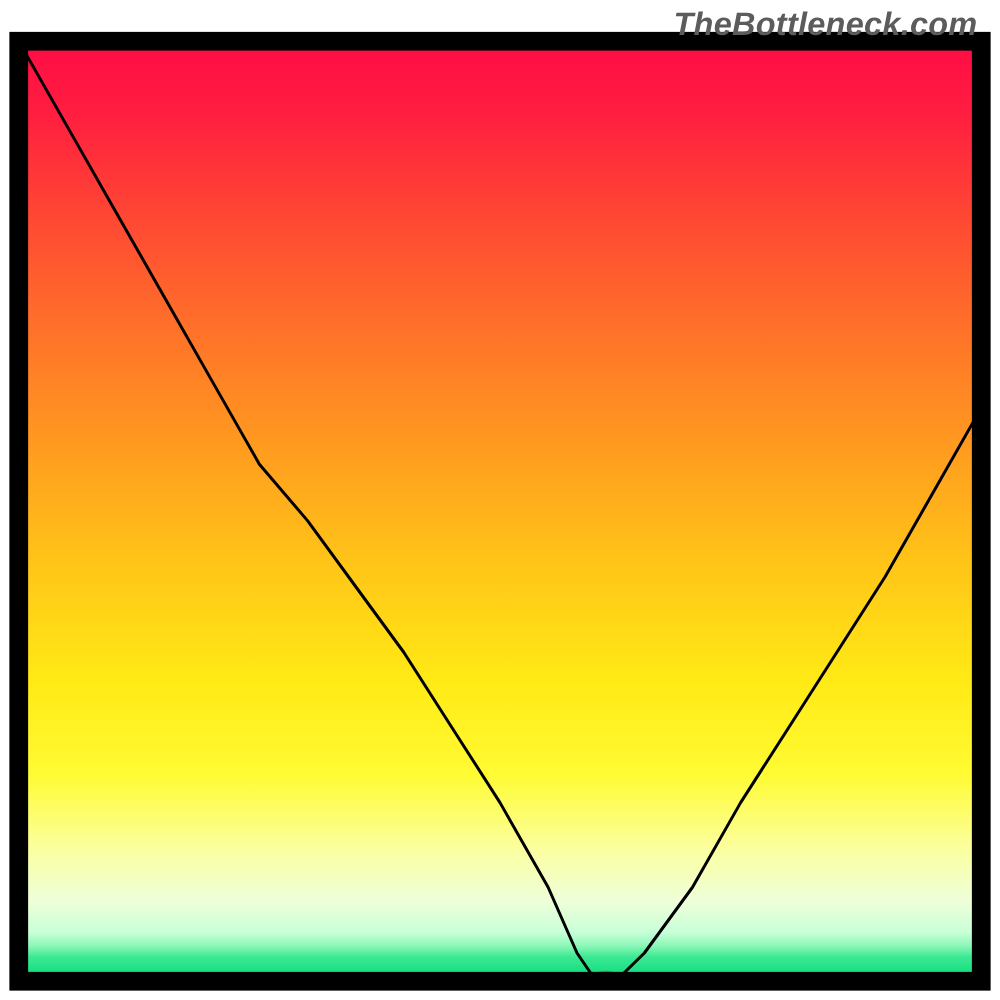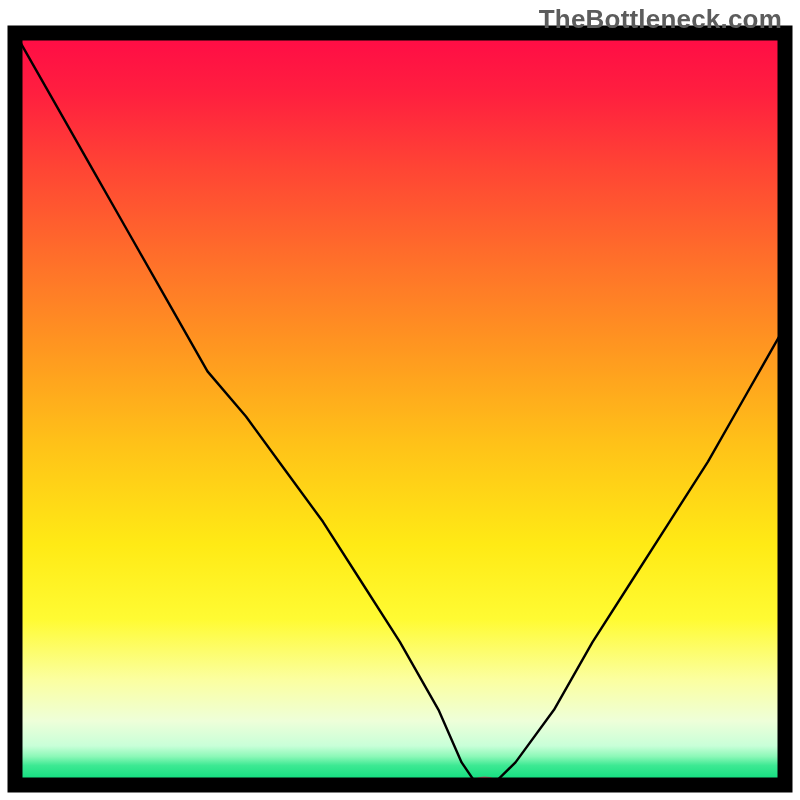--- a/index.html
+++ b/index.html
@@ -8,20 +8,21 @@
     background: #ffffff;
     width: 800px;
     height: 800px;
     overflow: hidden;
     font-family: Arial, Helvetica, sans-serif;
   }
   .container {
     position: relative;
     width: 800px;
     height: 800px;
+    font-style: italic;
   }
   .watermark {
     position: absolute;
     top: 4px;
     right: 18px;
     font-size: 26px;
     font-weight: 600;
     color: #5c5c5c;
     letter-spacing: 0.2px;
     z-index: 10;

